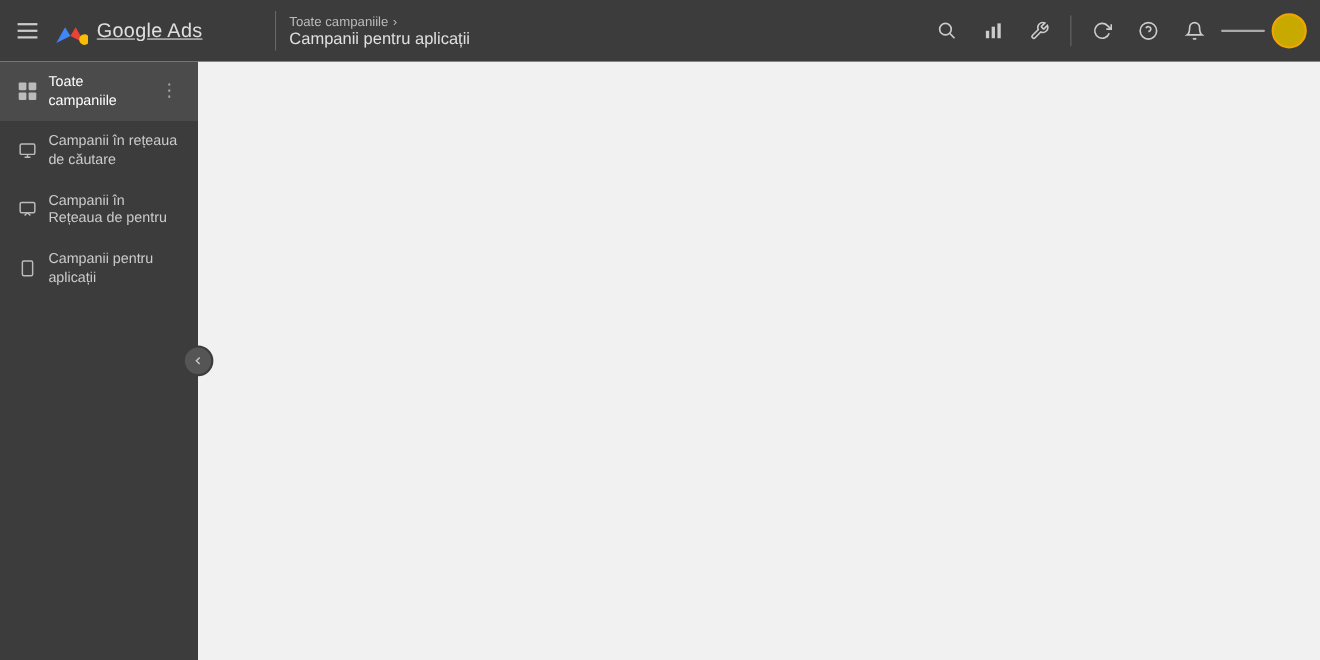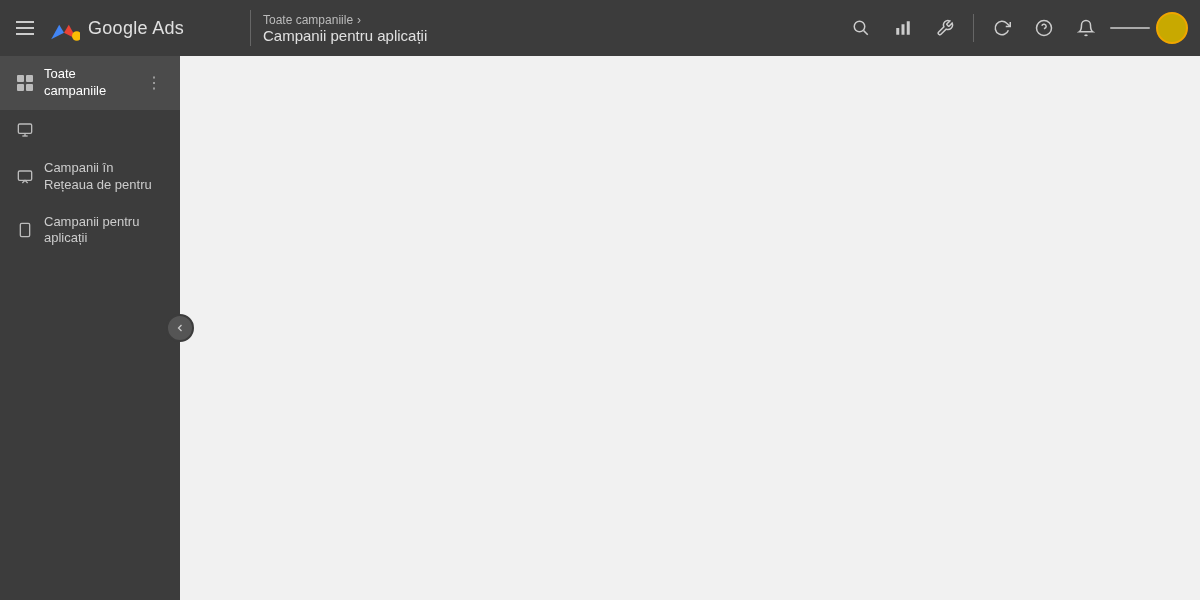--- a/index.html
+++ b/index.html
@@ -61,20 +61,21 @@
     .logo-icon {
       width: 32px;
       height: 32px;
     }
 
     .app-title {
       color: #e0e0e0;
       font-size: 18px;
       font-weight: 400;
       letter-spacing: 0.3px;
+      text-decoration: underline;
     }
 
     .nav-divider {
       width: 1px;
       height: 36px;
       background: #666;
       margin: 0 8px;
     }
 
     .breadcrumb-area {
@@ -366,20 +367,21 @@
     </div>
 
     <div class="sidebar-item">
       <div class="sidebar-item-icon">
         <svg width="16" height="16" viewBox="0 0 24 24" fill="none" stroke="#bbb" stroke-width="2">
           <rect x="2" y="3" width="20" height="14" rx="2"></rect>
           <line x1="8" y1="21" x2="16" y2="21"></line>
           <line x1="12" y1="17" x2="12" y2="21"></line>
         </svg>
       </div>
+      <span class="sidebar-item-label">Campanii în rețeaua de căutare</span>
     </div>
 
     <div class="sidebar-item">
       <div class="sidebar-item-icon">
         <svg width="16" height="16" viewBox="0 0 24 24" fill="none" stroke="#bbb" stroke-width="2">
           <rect x="2" y="3" width="20" height="14" rx="2"></rect>
           <polyline points="8 21 12 17 16 21"></polyline>
         </svg>
       </div>
       <span class="sidebar-item-label">Campanii în Rețeaua de pentru</span>

